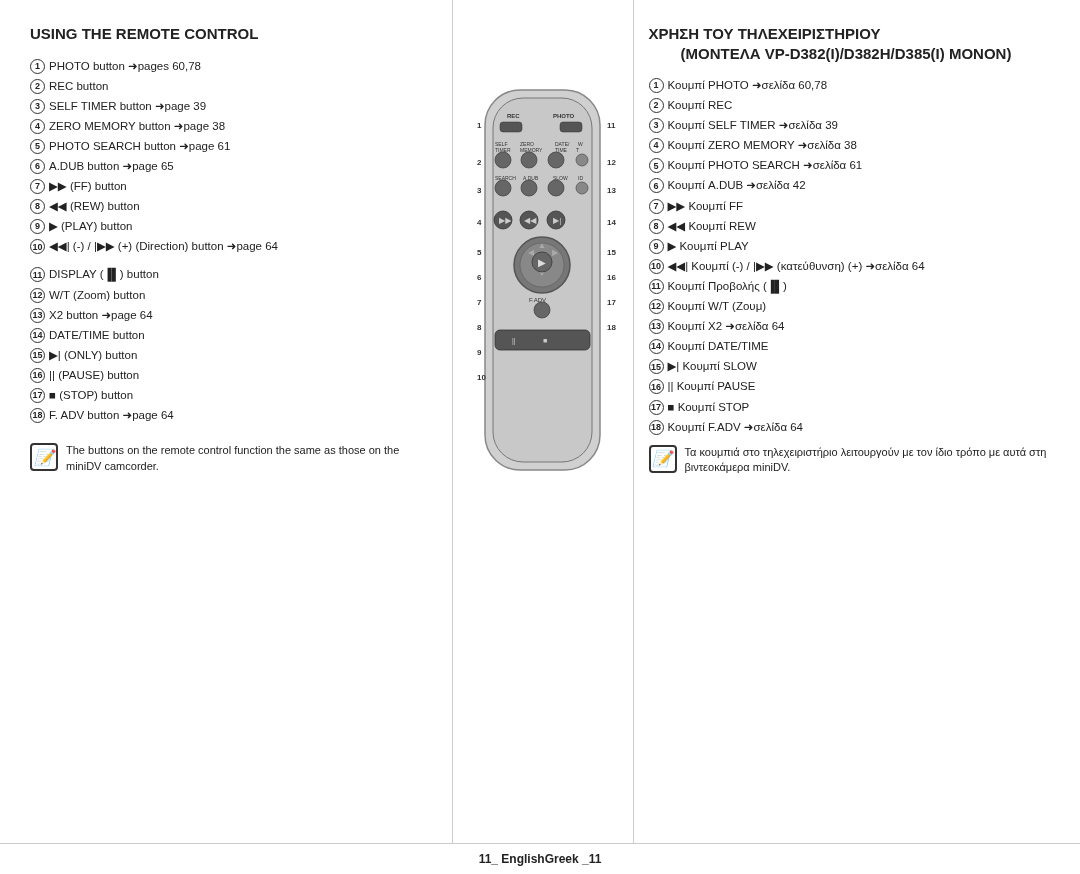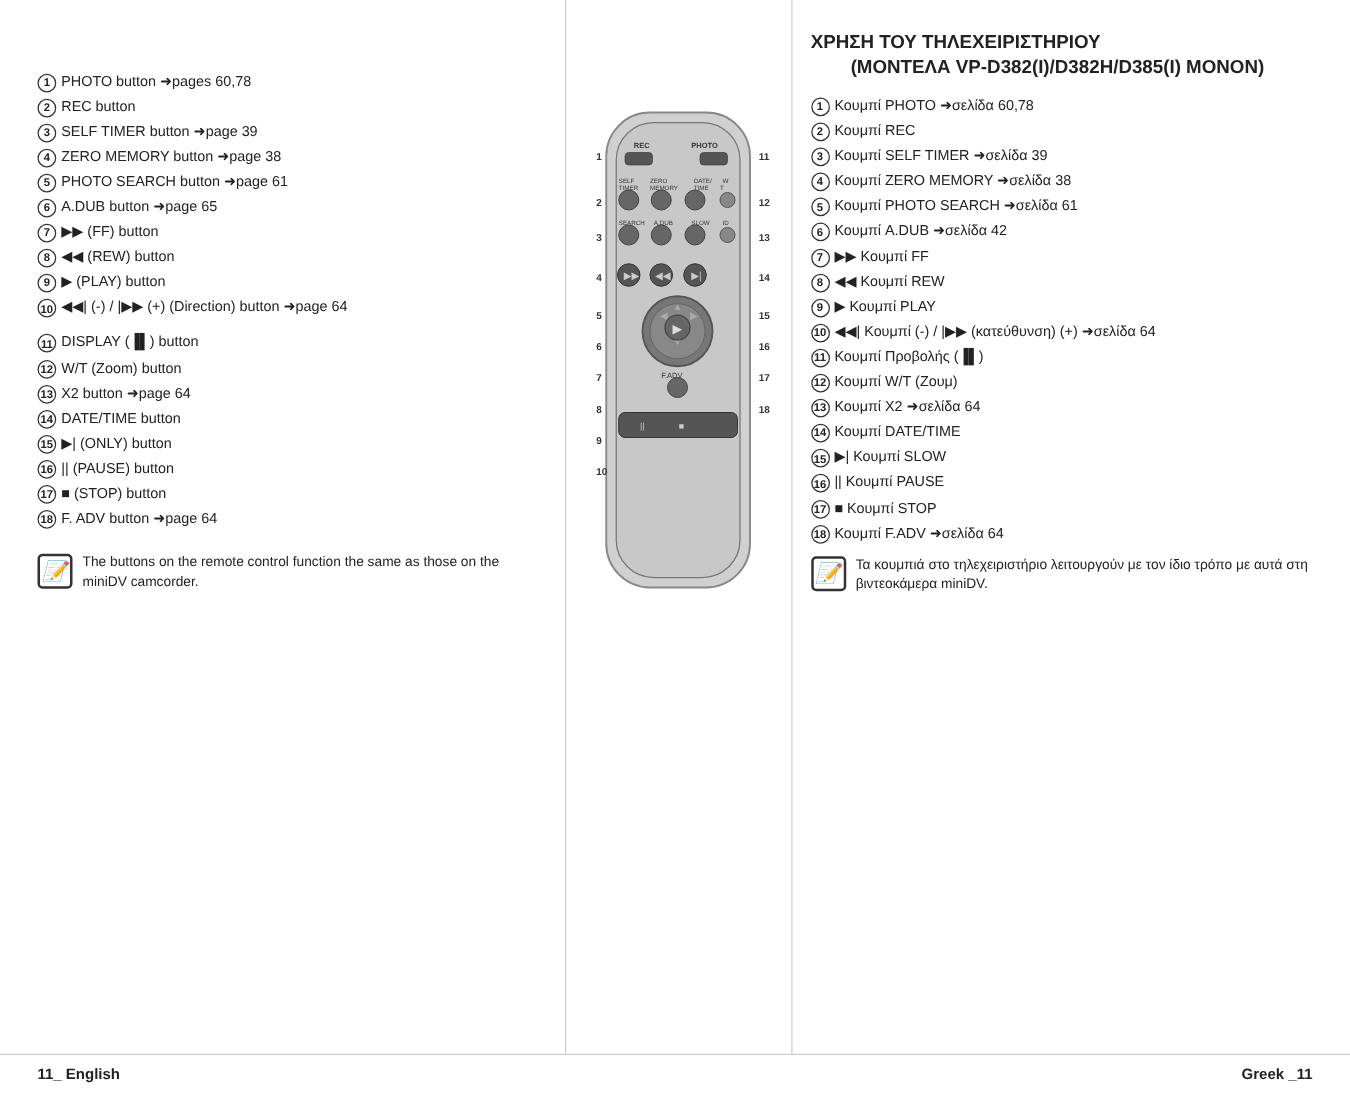--- a/index.html
+++ b/index.html
@@ -57,21 +57,21 @@
       flex-shrink: 0;
       font-weight: bold;
       font-style: italic;
     }
     .note-text {
       font-size: 11px;
       line-height: 1.4;
     }
     .footer {
       display: flex;
-      justify-content: space-between;
+      justify-content: center;
       padding: 8px 30px;
       border-top: 1px solid #ccc;
       font-size: 12px;
       font-weight: bold;
     }
     .col-left {
       flex: 1;
       padding-right: 10px;
       border-right: 1px solid #ccc;
     }
@@ -99,21 +99,21 @@
     }
   </style>
 </head>
 <body>
 
 <div class="page">
   <div class="content-wrapper">
 
     <div class="col-left" style="padding: 24px 20px 10px 30px;">
       <div class="section-title">
-        <br>
+        <span>USING THE REMOTE CONTROL</span><br>
       </div>
 
       <div style="display:flex; gap:0;">
         <div style="flex:1;">
 
           <ul class="items-list" id="left-items-top">
               <li>
                 <span class="num-circle">1</span>
                 <span class="item-text">PHOTO button ➜pages 60,78</span>
               </li>

